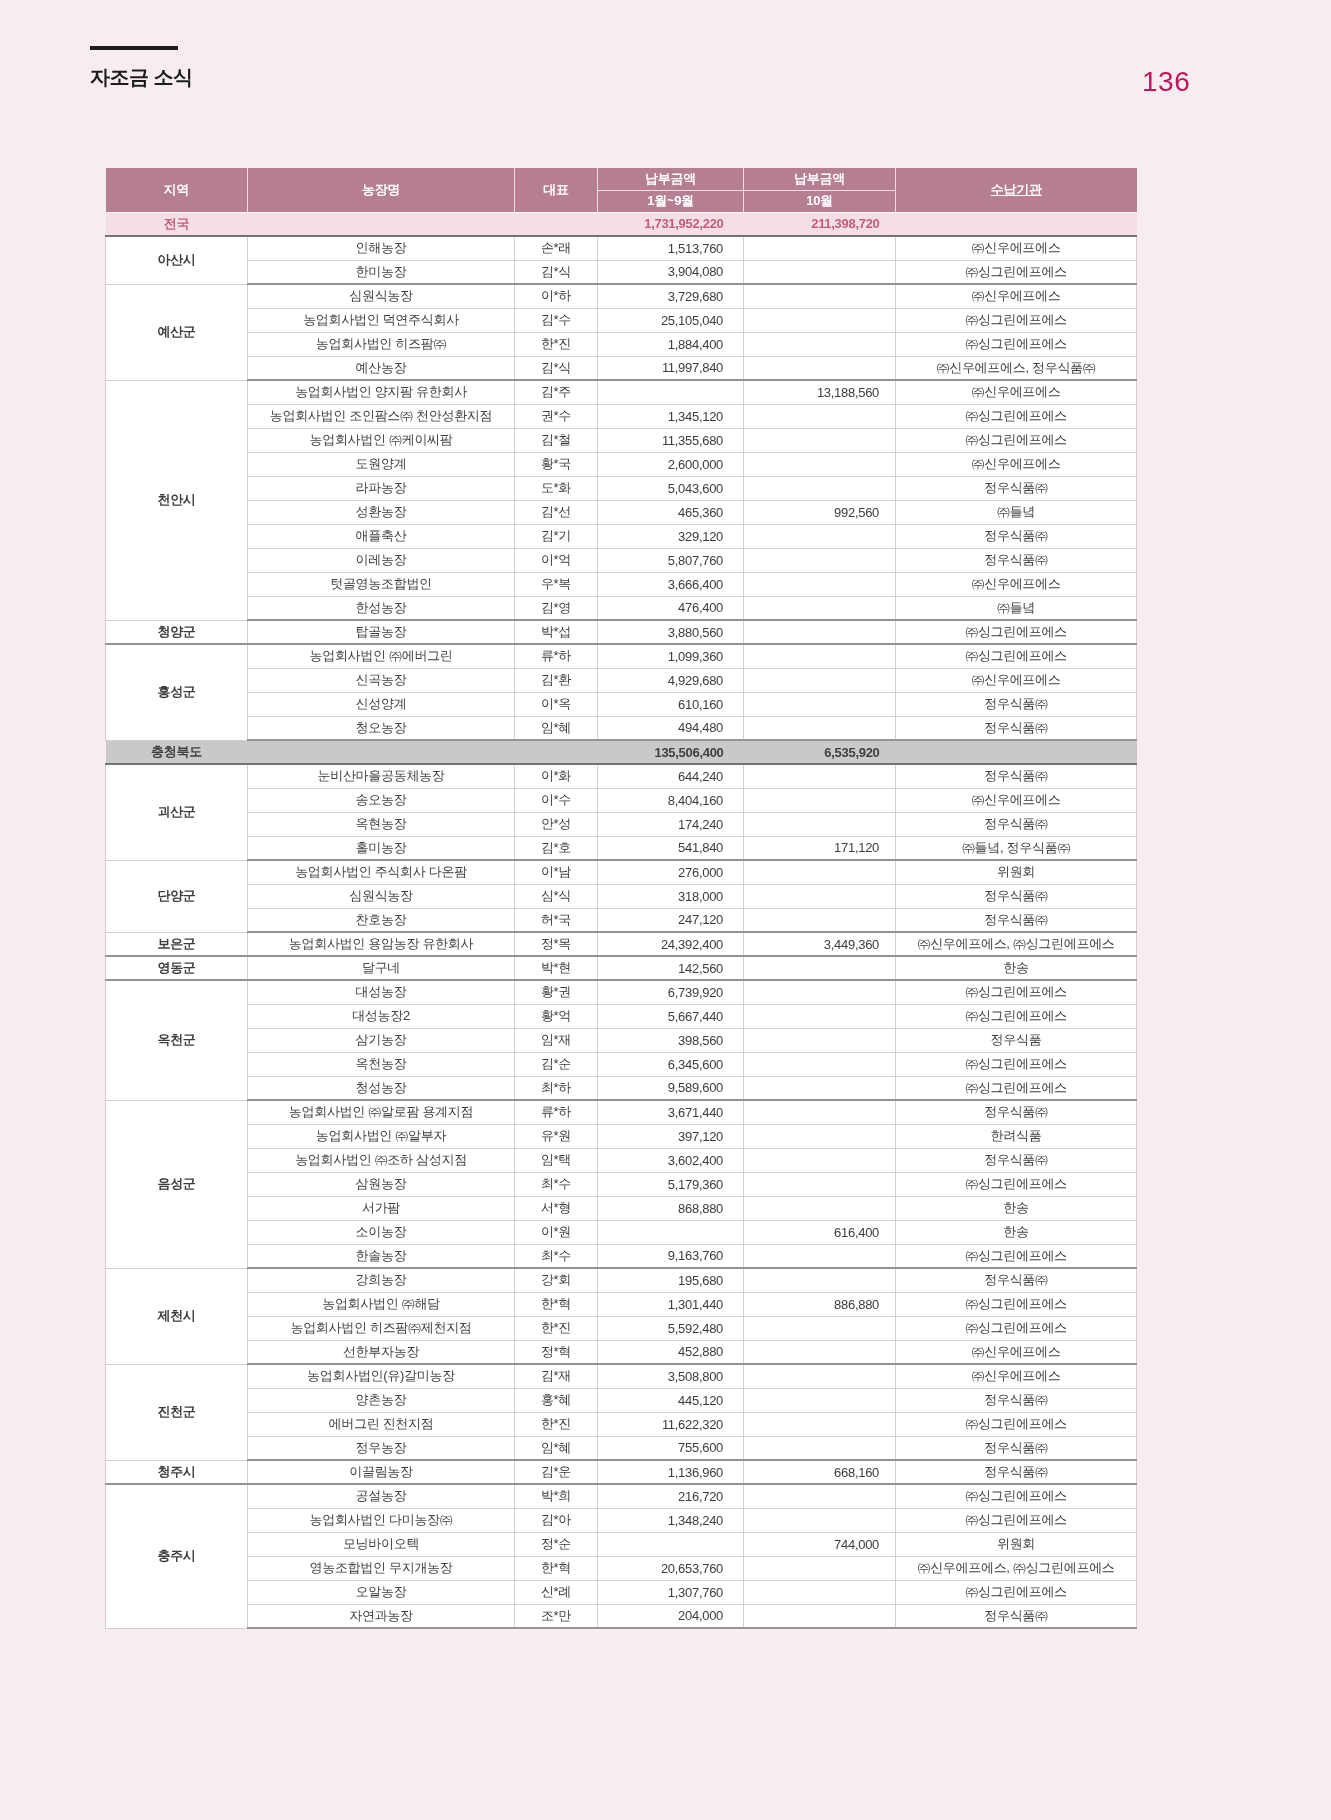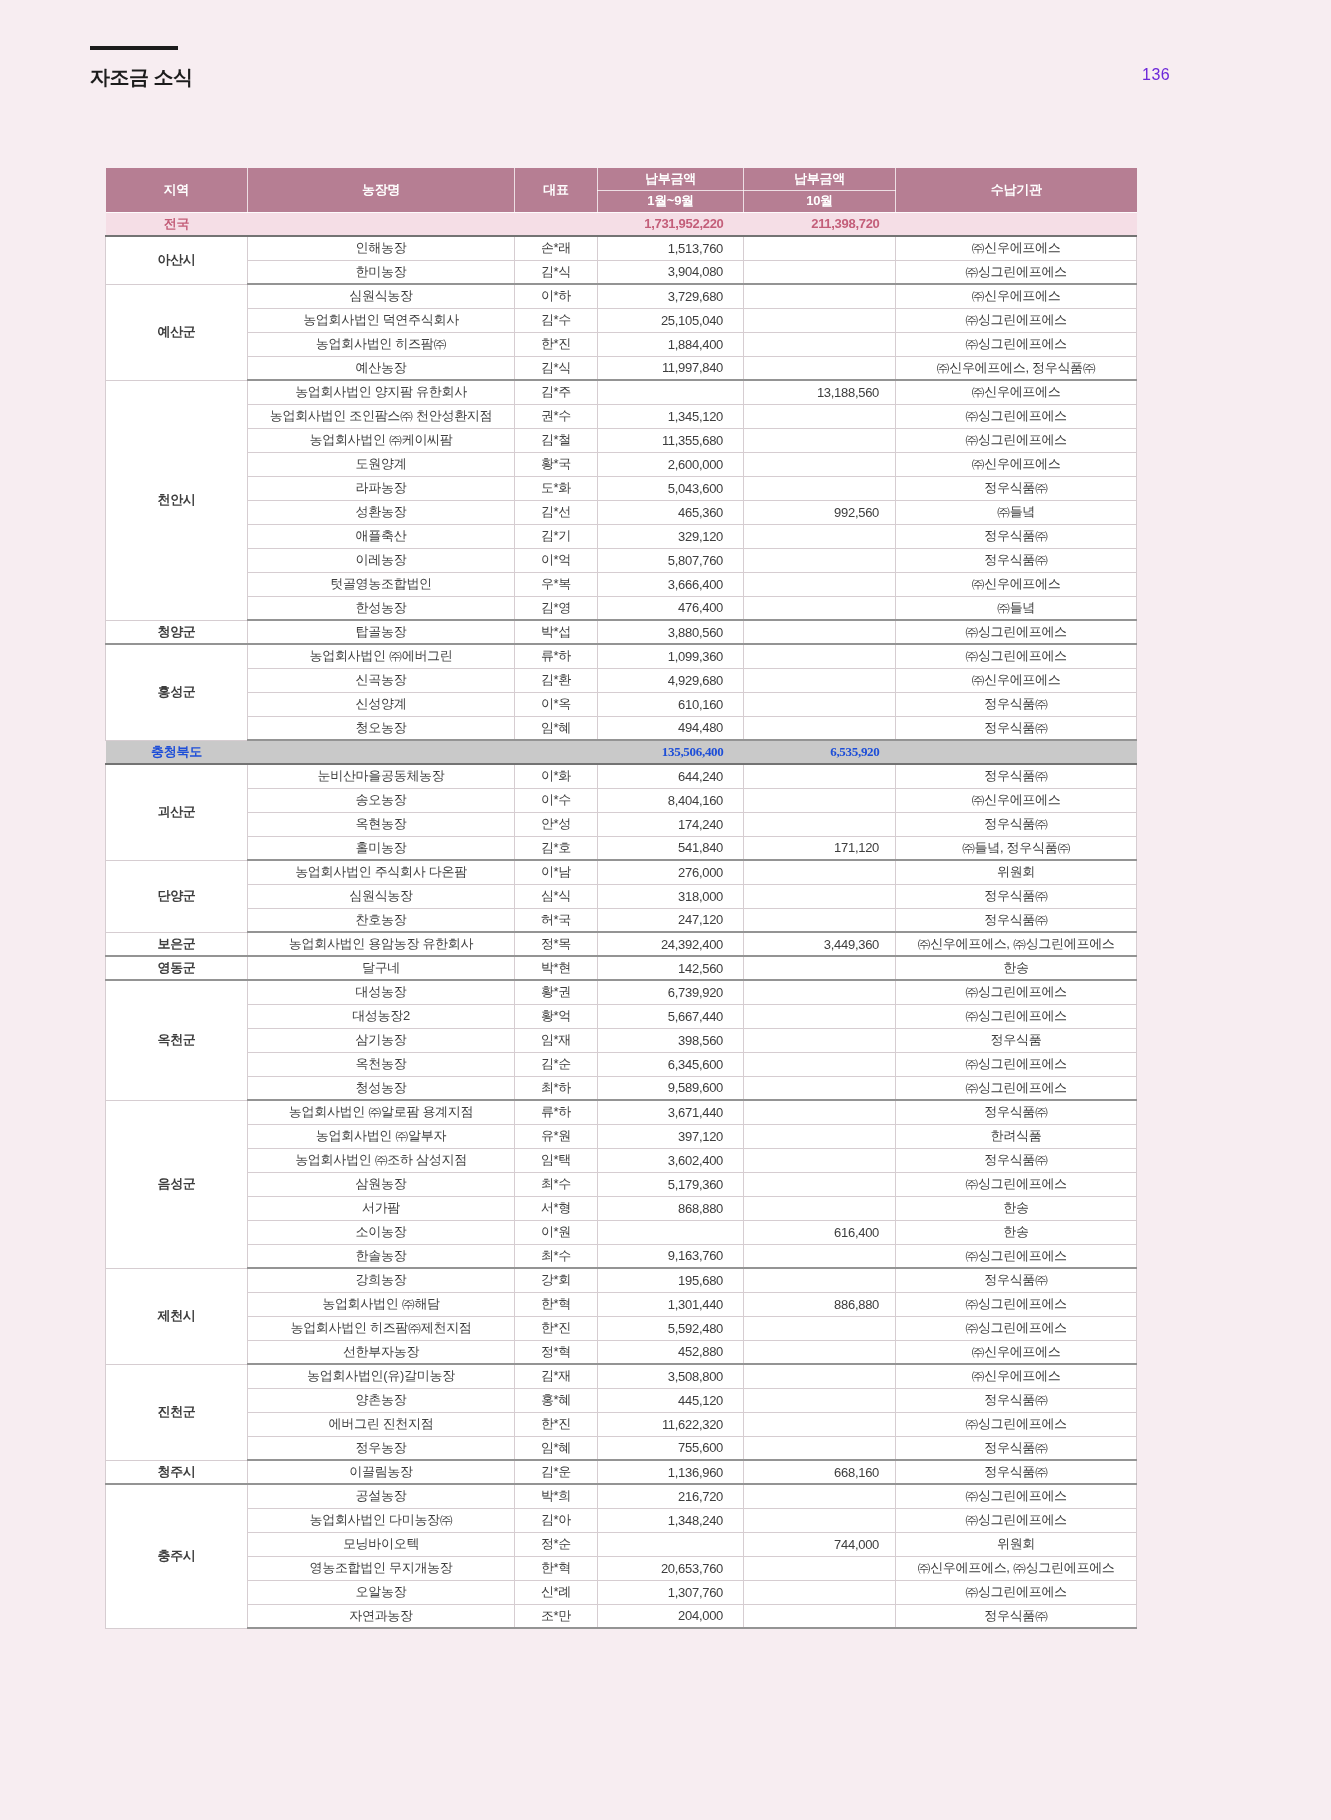--- a/index.html
+++ b/index.html
@@ -14,48 +14,48 @@
     --line-dark:#949494;
   }
   *{margin:0;padding:0;box-sizing:border-box;}
   html,body{background:var(--page-bg);}
   body{font-family:"Liberation Sans","DejaVu Sans",sans-serif;}
   .page{position:relative;width:1331px;height:1708px;background:var(--page-bg);overflow:hidden;}
 
   .title-block{position:absolute;left:90px;top:46px;}
   .title-rule{width:88px;height:4px;background:#1c1c1c;margin-bottom:14px;}
   .page-title{font-size:20px;font-weight:700;color:#1c1c1c;letter-spacing:-0.5px;}
-  .page-number{position:absolute;left:1142px;top:66px;font-size:16px;color:#6d28d9;letter-spacing:0.5px;}
+  .page-number{position:absolute;left:1142px;top:66px;font-size:28px;color:#be185d;letter-spacing:0.5px;}
 
   table.payments{position:absolute;left:105px;top:168px;width:1031px;border-collapse:collapse;table-layout:fixed;}
 
   thead th{
     background:var(--header-bg);color:var(--header-text);
     font-size:13px;font-weight:700;height:22px;letter-spacing:-0.3px;
     border:1px solid rgba(255,255,255,0.75);vertical-align:middle;text-align:center;
   }
   thead th.top-edge{border-top:none;}
   thead th.left-edge{border-left:none;}
-  thead th.right-edge{border-right:none;}
+  thead th.right-edge{border-right:none;text-decoration:underline;}
 
   tbody td{
     background:#ffffff;color:var(--body-text);
     font-size:13px;height:24px;letter-spacing:-0.3px;
     border:1px solid var(--line-light);
     text-align:center;vertical-align:middle;padding:0;
     white-space:nowrap;overflow:hidden;
   }
   tbody td.num{text-align:right;padding-right:20px;}
   tbody td.num.oct{padding-right:16px;}
   tbody td.region{font-size:13px;font-weight:bold;}
   tbody tr.group-end td{border-bottom:2px solid var(--line-dark);}
 
   tbody tr.summary td{border-left:none;border-right:none;border-bottom:2px solid #737373;font-weight:700;}
   tbody tr.summary.pink td{background:var(--national-bg);color:var(--national-text);}
-  tbody tr.summary.gray td{background:var(--province-bg);color:#1d4ed8;font-family:Liberation Serif, serif;}
+  tbody tr.summary.gray td{background:var(--province-bg);color:#404040;}
 </style>
 </head>
 <body>
 
 <div class="page">
 
   <div class="title-block">
     <div class="title-rule"></div>
     <div class="page-title">자조금 소식</div>
   </div>

